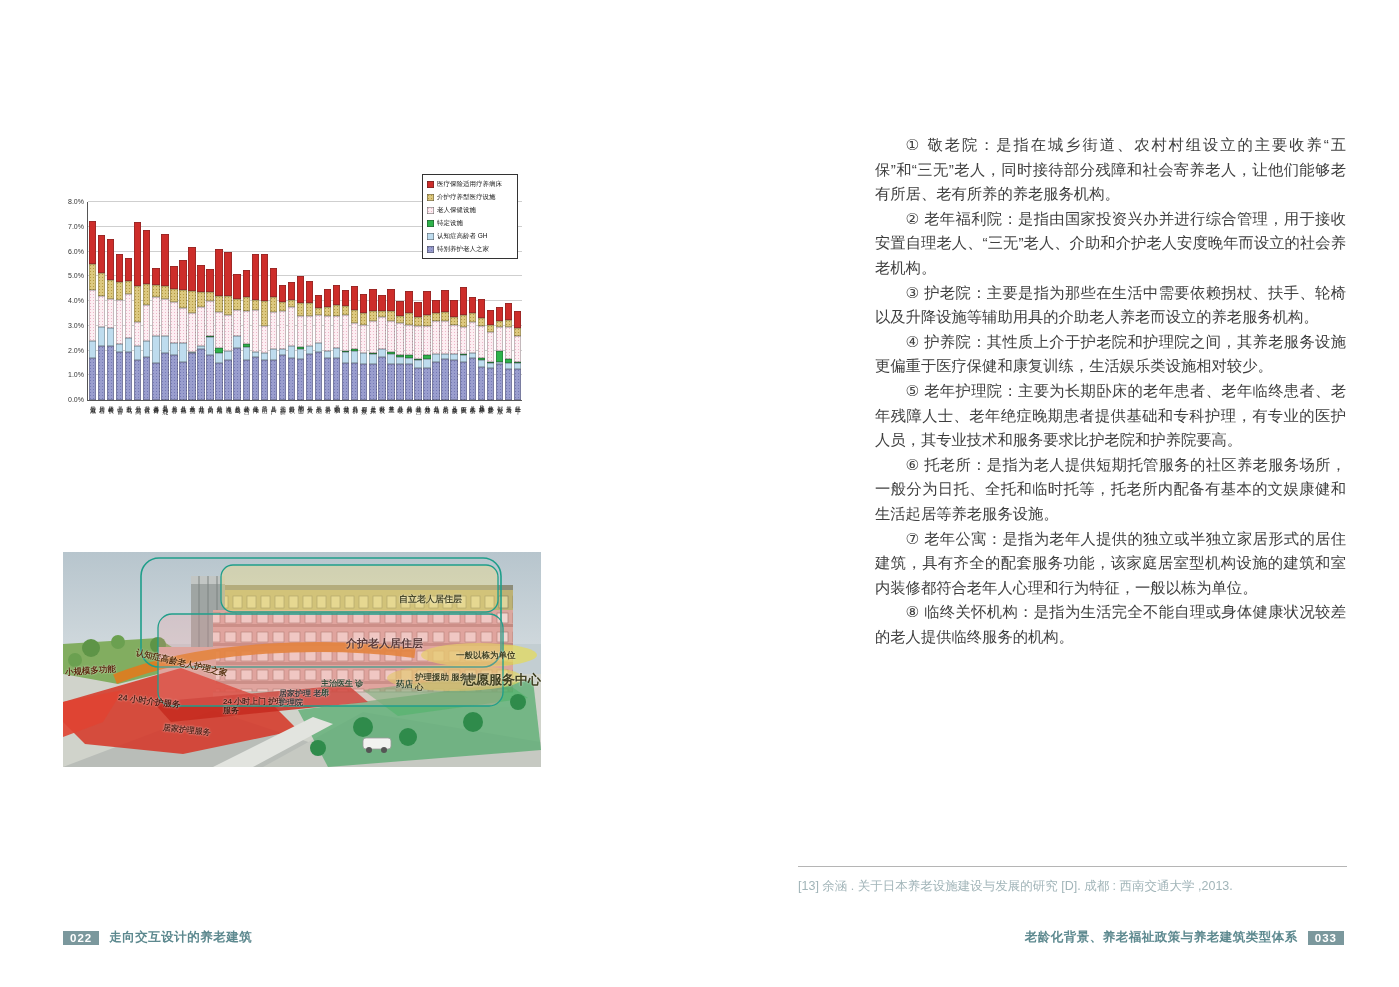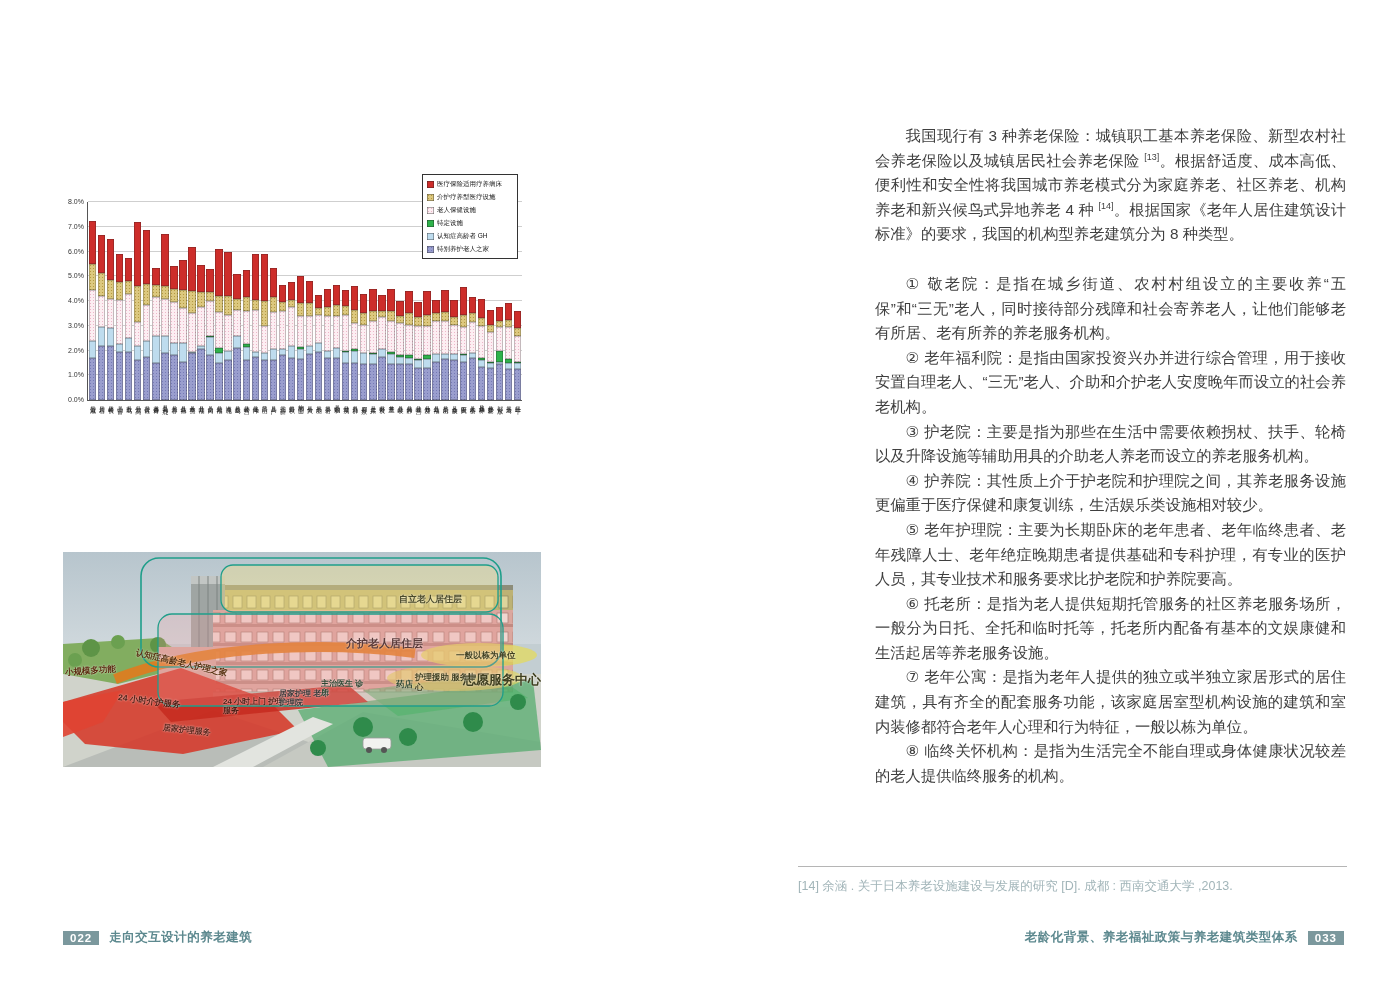--- a/index.html
+++ b/index.html
@@ -502,35 +502,34 @@
         <span class="fig-label wrap" style="left: 216px; top: 137px; font-size: 8px; width: 52px; color: rgb(59, 59, 59);">居家护理 老年护理院</span>
         <span class="fig-label wrap" style="left: 258px; top: 127px; font-size: 8px; width: 44px; color: rgb(46, 70, 50);">主治医生 诊所</span>
         <span class="fig-label" style="left: 333px; top: 128px; font-size: 8.5px; color: rgb(46, 70, 50);">药店</span>
         <span class="fig-label wrap" style="left: 352px; top: 121px; font-size: 8.5px; width: 64px; color: rgb(63, 63, 32);">护理援助 服务中心</span>
         <span class="fig-label" style="left: 400px; top: 121px; font-size: 13px; color: rgb(63, 63, 32);">志愿服务中心</span>
       </div>
   </div>
 
 
   <div id="article">
-    <p id="intro">我国现行有 3 种养老保险：城镇职工基本养老保险、新型农村社会养老保险以及城镇居民社会养老保险 <sup>[13]</sup>。根据舒适度、成本高低、便利性和安全性将我国城市养老模式分为家庭养老、社区养老、机构养老和新兴候鸟式异地养老 4 种 <sup>[14]</sup>。根据国家《老年人居住建筑设计标准》的要求，我国的机构型养老建筑分为 8 种类型。</p>
     <div id="items">
       <p>① 敬老院：是指在城乡街道、农村村组设立的主要收养“五保”和“三无”老人，同时接待部分残障和社会寄养老人，让他们能够老有所居、老有所养的养老服务机构。</p>
       <p>② 老年福利院：是指由国家投资兴办并进行综合管理，用于接收安置自理老人、“三无”老人、介助和介护老人安度晚年而设立的社会养老机构。</p>
       <p>③ 护老院：主要是指为那些在生活中需要依赖拐杖、扶手、轮椅以及升降设施等辅助用具的介助老人养老而设立的养老服务机构。</p>
       <p>④ 护养院：其性质上介于护老院和护理院之间，其养老服务设施更偏重于医疗保健和康复训练，生活娱乐类设施相对较少。</p>
       <p>⑤ 老年护理院：主要为长期卧床的老年患者、老年临终患者、老年残障人士、老年绝症晚期患者提供基础和专科护理，有专业的医护人员，其专业技术和服务要求比护老院和护养院要高。</p>
       <p>⑥ 托老所：是指为老人提供短期托管服务的社区养老服务场所，一般分为日托、全托和临时托等，托老所内配备有基本的文娱康健和生活起居等养老服务设施。</p>
       <p>⑦ 老年公寓：是指为老年人提供的独立或半独立家居形式的居住建筑，具有齐全的配套服务功能，该家庭居室型机构设施的建筑和室内装修都符合老年人心理和行为特征，一般以栋为单位。</p>
       <p>⑧ 临终关怀机构：是指为生活完全不能自理或身体健康状况较差的老人提供临终服务的机构。</p>
     </div>
   </div>
 
   <div id="footnotes">
-    <p>[14] 余涵 . 关于日本养老设施建设与发展的研究 [D]. 成都 : 西南交通大学 ,2013.</p>
+    <p>[13] 余涵 . 关于日本养老设施建设与发展的研究 [D]. 成都 : 西南交通大学 ,2013.</p>
   </div>
 
   <div id="footer-left" class="footer">
     <span class="pagenum">022</span>
     <span class="footer-title">走向交互设计的养老建筑</span>
   </div>
   <div id="footer-right" class="footer">
     <span class="footer-title">老龄化背景、养老福祉政策与养老建筑类型体系</span>
     <span class="pagenum">033</span>
   </div>

